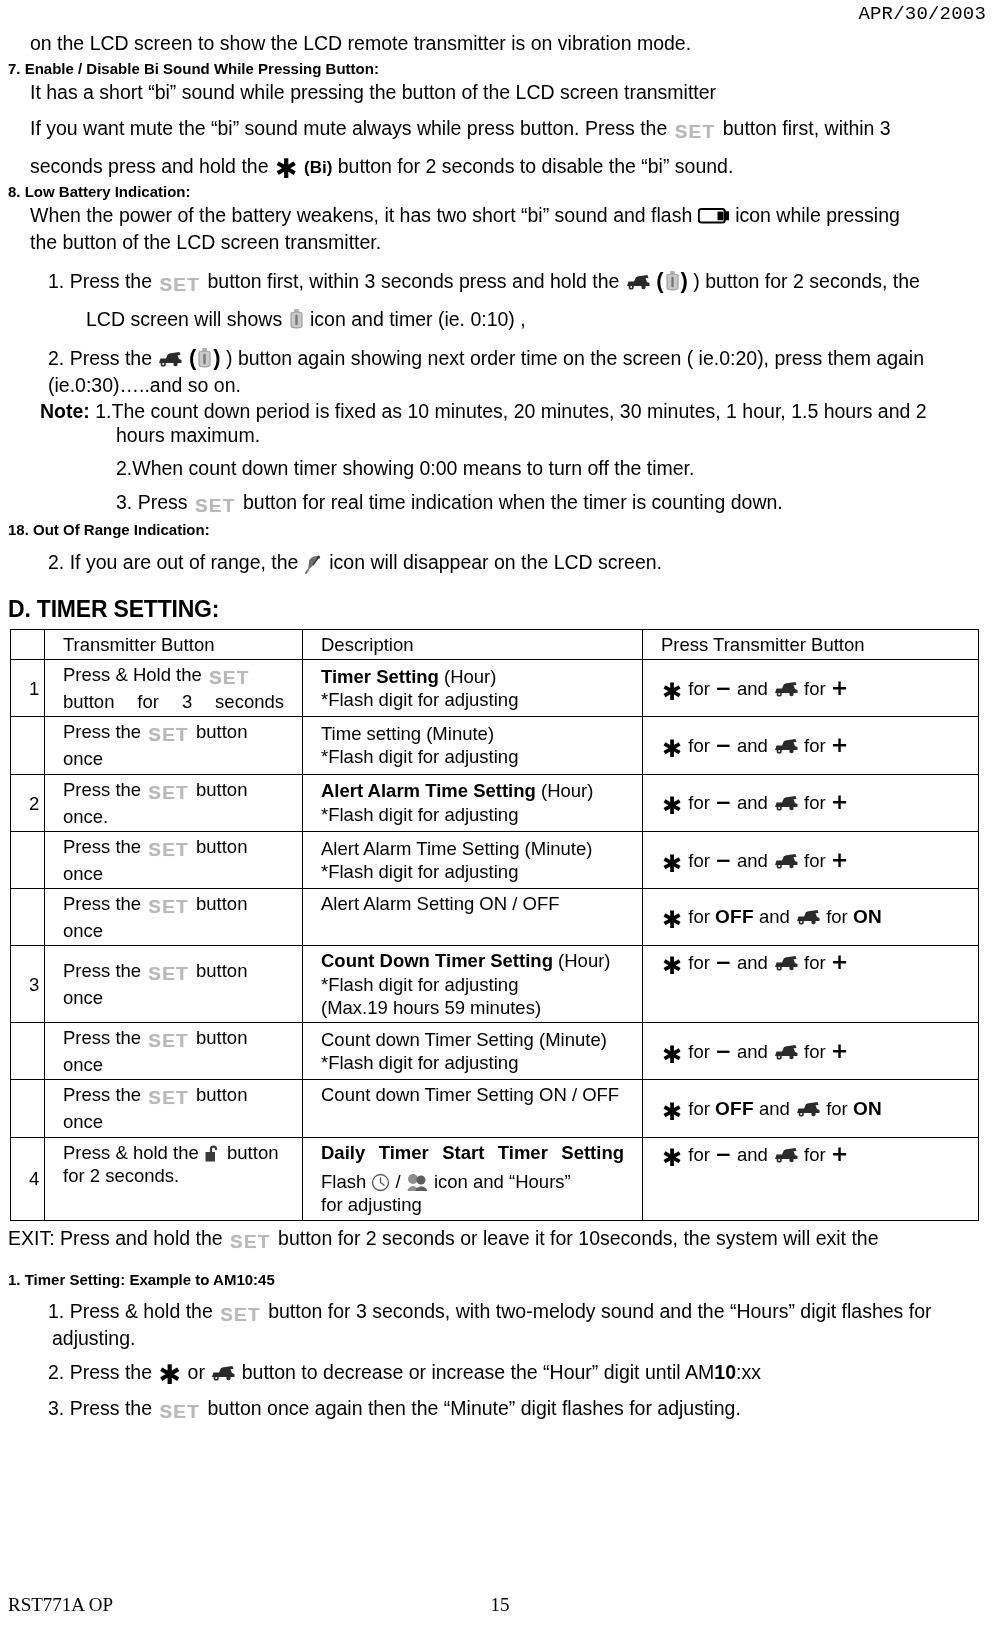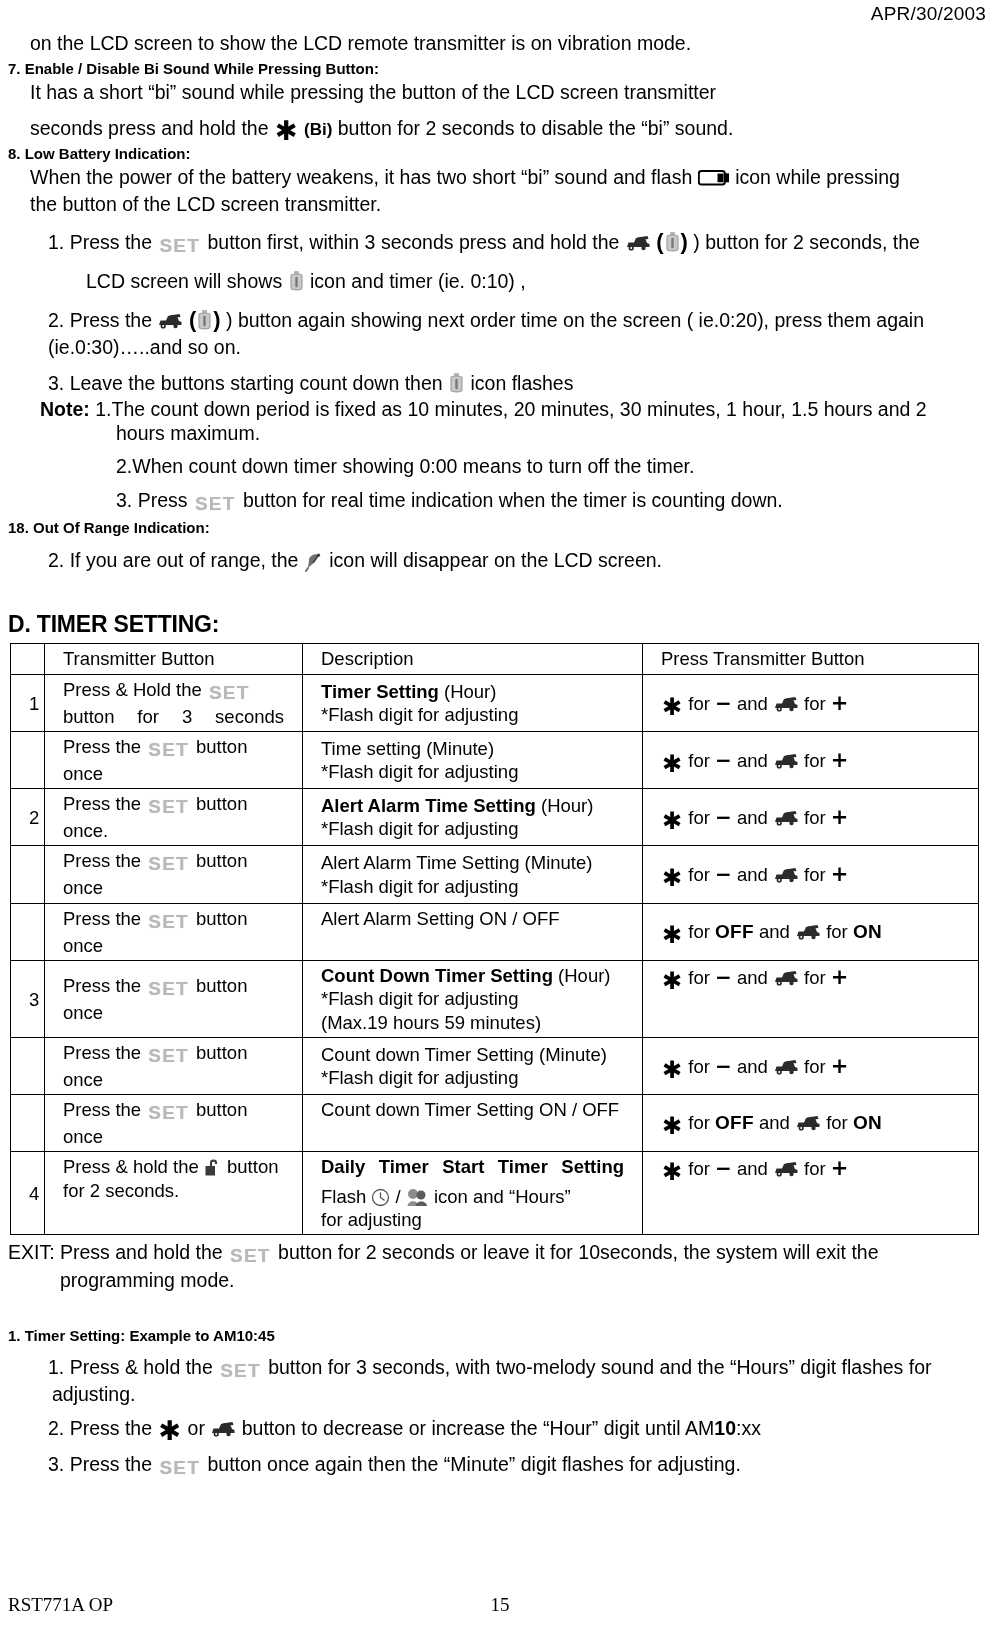--- a/index.html
+++ b/index.html
@@ -18,21 +18,21 @@
   .page {
     position: relative;
     width: 1000px;
     height: 1626px;
     box-sizing: border-box;
     padding: 0 8px;
   }
   
   .doc-header {
     text-align: right;
-    font-family: Liberation Sans, sans-serif;
+    font-family: Liberation Mono, monospace;
     font-size: 19px;
     letter-spacing: .2px;
     padding-top: 3px;
     padding-right: 6px;
     height: 28px;
   }
   
   .body-text {
     font-size: 19.5px;
     line-height: 1.33;
@@ -53,21 +53,21 @@
   }
   .sec-title {
     font-weight: bold;
     font-size: 23px;
     margin: 0;
     padding: 2px 0 4px 0;
     letter-spacing: -0.2px;
   }
   .tight { line-height: 1.18; }
   .sp-top-8 { margin-top: 9px; }
-  .sp-top-18 { margin-top: 32px; }
+  .sp-top-18 { margin-top: 15px; }
   b, .bold { font-weight: bold; }
 
   
   .ico {
     display: inline-block;
     vertical-align: middle;
     position: relative;
   }
   
   .ico-set {
@@ -178,20 +178,25 @@
 <div class="page">
 
   <div class="doc-header">APR/30/2003</div>
 
   <div class="body-text">
 
     <p class="para indent1">on the LCD screen to show the LCD remote transmitter is on vibration mode.</p>
 
     <p class="heading-num">7. Enable / Disable Bi Sound While Pressing Button:</p>
     <p class="para indent1">It has a short “bi” sound while pressing the button of the LCD screen transmitter</p>
+    <p class="para indent1 sp-top-8">
+      <span>If you want mute the “bi” sound mute always while press button. Press the</span>
+      <span class="ico ico-set">SET</span>
+      <span>button first, within 3</span>
+    </p>
     <p class="para indent1 sp-top-8">
       <span>seconds press and hold the</span>
       <span class="ico-star">✱</span>
       <b style="font-size:17px">(Bi)</b>
       <span>button for 2 seconds to disable the “bi” sound.</span>
     </p>
 
     <p class="heading-num">8. Low Battery Indication:</p>
     <p class="para indent1">
       <span>When the power of the battery weakens, it has two short “bi” sound and flash</span>
@@ -257,31 +262,20 @@
         <svg viewBox="0 0 17 21" width="17" height="21" xmlns="http://www.w3.org/2000/svg">
           <rect x="6" y="0" width="5" height="3" rx="1" fill="#b4b4b4"></rect>
           <path d="M3 4.5 C3 2.5 14 2.5 14 4.5 L14 17 C14 19.5 3 19.5 3 17 Z" fill="#c9c9c9" stroke="#9a9a9a" stroke-width="1.1"></path>
           <path d="M8.5 7 L8.5 15" stroke="#777" stroke-width="2.4" stroke-linecap="round"></path>
         </svg>
       </span><b style="font-size:22px">)</b>
       <span>) button again showing next order time on the screen ( ie.0:20), press them again</span>
     </p>
     <p class="para indent2">(ie.0:30)…..and so on.</p>
 
-    <p class="para indent2 sp-top-8">
-      <span>3. Leave the buttons starting count down then</span>
-      <span class="ico ico-hour">
-        <svg viewBox="0 0 17 21" width="17" height="21" xmlns="http://www.w3.org/2000/svg">
-          <rect x="6" y="0" width="5" height="3" rx="1" fill="#b4b4b4"></rect>
-          <path d="M3 4.5 C3 2.5 14 2.5 14 4.5 L14 17 C14 19.5 3 19.5 3 17 Z" fill="#c9c9c9" stroke="#9a9a9a" stroke-width="1.1"></path>
-          <path d="M8.5 7 L8.5 15" stroke="#777" stroke-width="2.4" stroke-linecap="round"></path>
-        </svg>
-      </span>
-      <span>icon flashes</span>
-    </p>
 
     <p class="para tight" style="padding-left:32px">
       <b>Note:</b>
       <span>1.The count down period is fixed as 10 minutes, 20 minutes, 30 minutes, 1 hour, 1.5 hours and 2</span>
     </p>
     <p class="para tight indent4">hours maximum.</p>
     <p class="para tight sp-top-8" style="padding-left:108px">2.When count down timer showing 0:00 means to turn off the timer.</p>
     <p class="para sp-top-8" style="padding-left:108px">
       <span>3. Press</span>
       <span class="ico ico-set">SET</span>
@@ -616,21 +610,20 @@
       </tr>
     </tbody>
   </table>
 
   <div class="body-text" style="margin-top:6px">
     <p class="para tight">
       <span>EXIT: Press and hold the</span>
       <span class="ico ico-set">SET</span>
       <span>button for 2 seconds or leave it for 10seconds, the system will exit the</span>
     </p>
-    <p class="para tight" style="padding-left:52px">programming mode.</p>
 
     <p class="heading-num sp-top-18">1. Timer Setting: Example to AM10:45</p>
 
     <p class="para indent2 sp-top-8 tight">
       <span>1. Press &amp; hold the</span>
       <span class="ico ico-set">SET</span>
       <span>button for 3 seconds, with two-melody sound and the “Hours” digit flashes for</span>
     </p>
     <p class="para tight" style="padding-left:44px">adjusting.</p>
 

